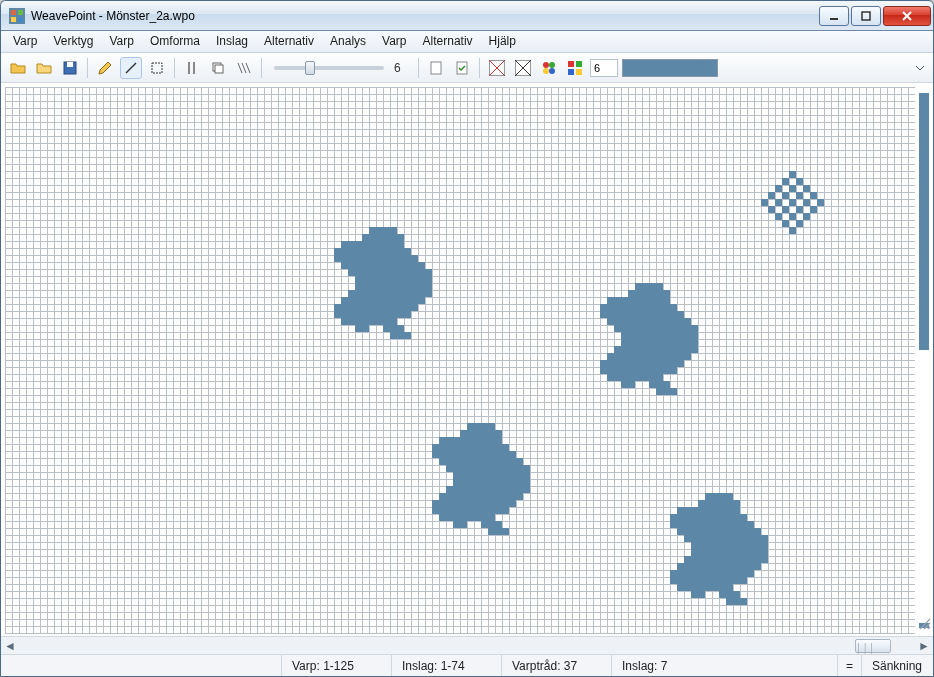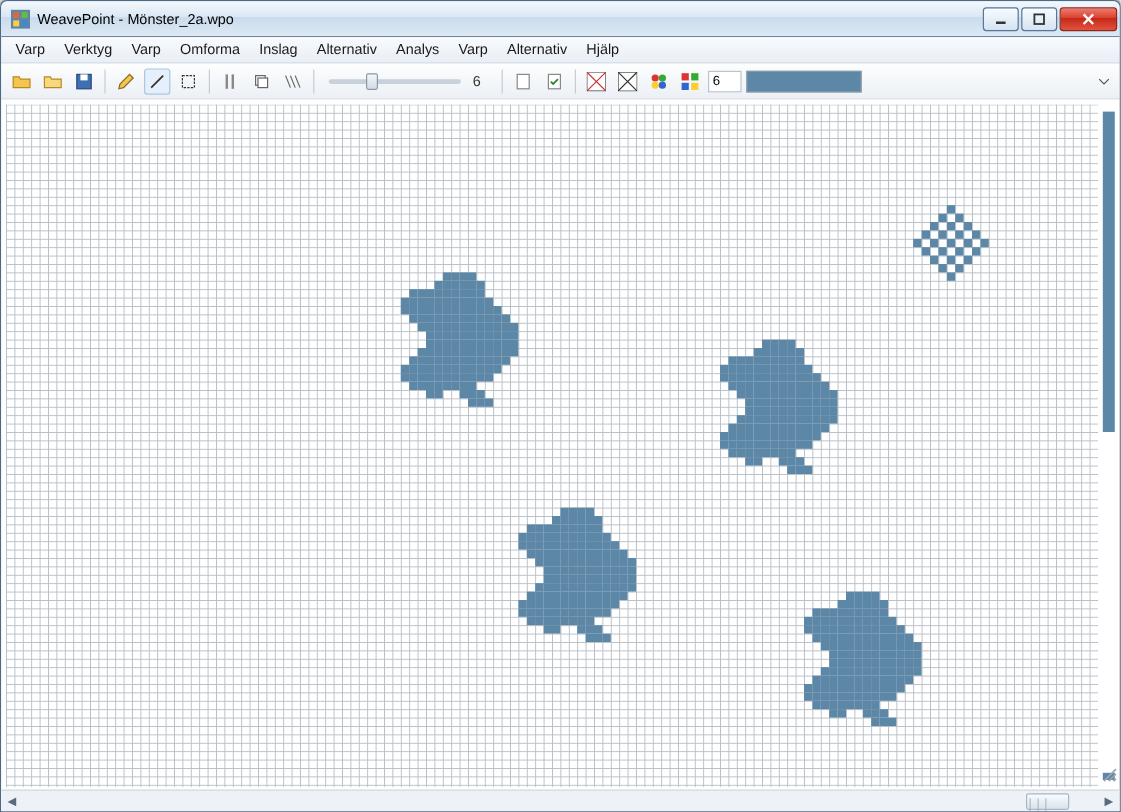--- a/index.html
+++ b/index.html
@@ -868,14 +868,24 @@
 
     <div class="hscroll">
       <div class="arrow">◄</div>
       <div class="track">
         <div class="thumb"><span class="grip">│││</span></div>
       </div>
       <div class="arrow">►</div>
     </div>
   </div>
 
+  <div class="statusbar">
+    <div class="sb-cell" style="width:280px"></div>
+    <div class="sb-cell" style="width:110px">Varp: 1-125</div>
+    <div class="sb-cell" style="width:110px">Inslag: 1-74</div>
+    <div class="sb-cell" style="width:110px">Varptråd: 37</div>
+    <div class="sb-cell" style="width:110px">Inslag: 7</div>
+    <div class="sb-spacer"></div>
+    <div class="sb-cell" style="width:24px;justify-content:center">=</div>
+    <div class="sb-cell" style="width:72px">Sänkning</div>
+  </div>
 
 </div>
 
 </body></html>

